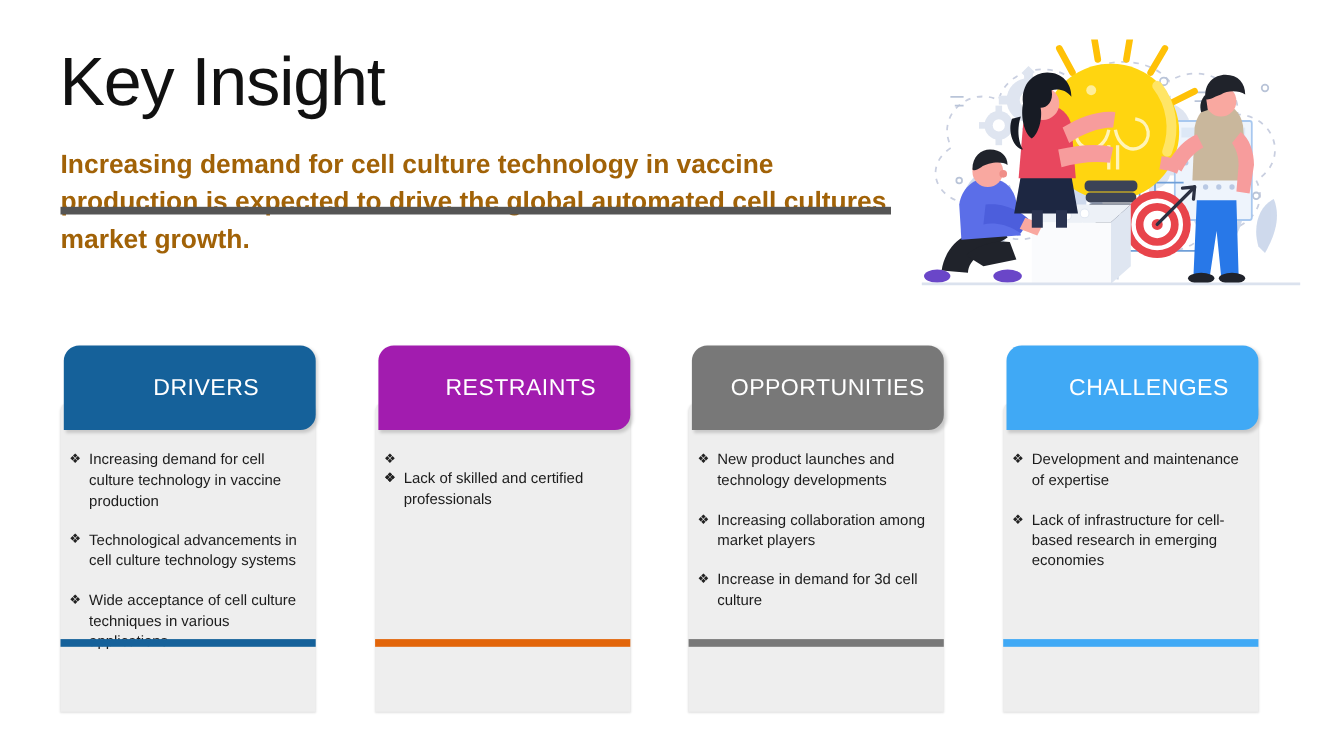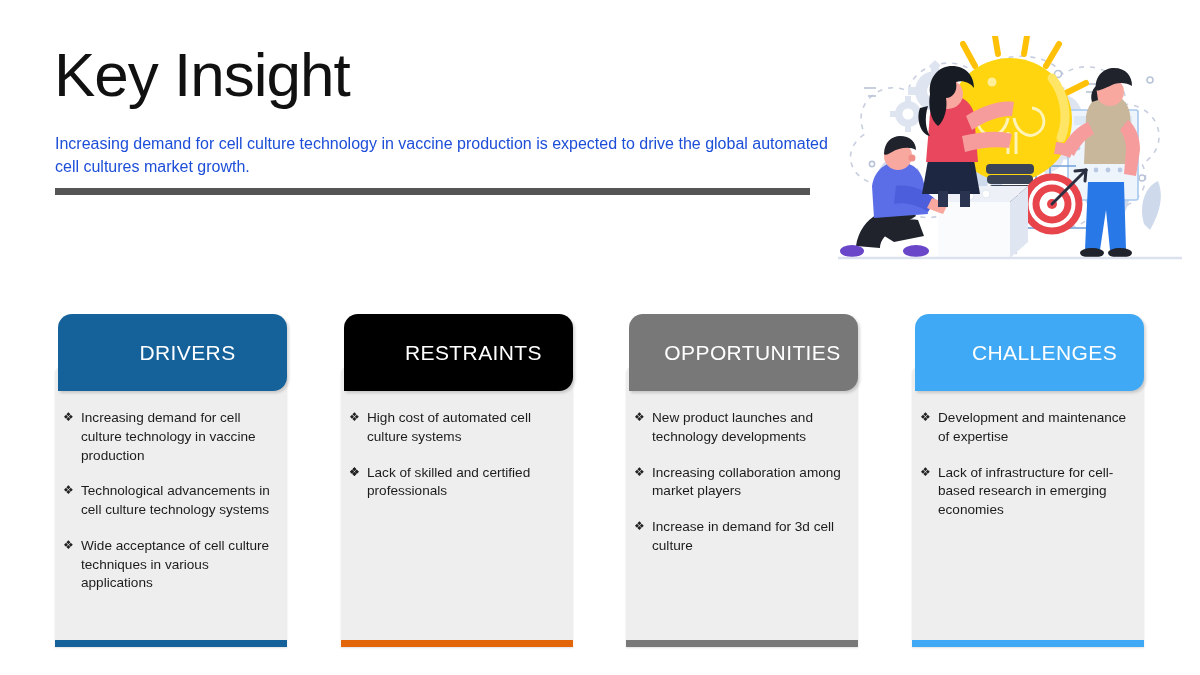--- a/index.html
+++ b/index.html
@@ -13,31 +13,32 @@
 
   
   .page-title {
     position: absolute; left: 54px; top: 8px;
     font-size: 62px; line-height: 1.0;
     font-weight: 400; letter-spacing: -1px;
     color: #111111;
   }
   .page-subtitle {
     position: absolute; left: 55px; top: 97px; width: 775px;
-    font-size: 16px; line-height: 1.42;
-    color: #1d4ed8;
+    font-size: 24px; line-height: 1.42;
+    color: #a16207;
+    font-weight: bold;
   }
   .title-rule {
     position: absolute; left: 55px; top: 152px;
     width: 755px; height: 7px; background: #555555;
   }
 
   
   .cards { position: absolute; left: 0; top: 278px; width: 1200px; height: 335px; }
-  .card { position: absolute; top: 0; width: 232px; height: 333px; }
+  .card { position: absolute; top: 0; width: 232px; height: 274px; }
   .card:nth-child(1) { left: 55px; }
   .card:nth-child(2) { left: 341px; }
   .card:nth-child(3) { left: 626px; padding-left: 48px; }
   .card:nth-child(4) { left: 912px; }
 
   .card-body {
     position: absolute; left: 0; top: 52px;
     width: 232px; height: 281px;
     background: #eeeeee;
     border-radius: 8px 8px 0 0;
@@ -310,25 +311,25 @@
       <ul class="card-list">
         <li><span class="bullet">❖</span><span>Increasing demand for cell culture technology in vaccine production</span></li>
         <li><span class="bullet">❖</span><span>Technological advancements in cell culture technology systems</span></li>
         <li><span class="bullet">❖</span><span>Wide acceptance of cell culture techniques in various applications</span></li>
       </ul>
       <div class="card-bar" style="background:#15619A"></div>
     </div>
 
     <div class="card">
       <div class="card-body"></div>
-      <div class="card-head" style="background:#000000">
+      <div class="card-head" style="background:#a21caf">
         <span class="card-head-label">RESTRAINTS</span>
       </div>
       <ul class="card-list">
-        <li><span class="bullet">❖</span><span>High cost of automated cell culture systems</span></li>
+        <li><span class="bullet">❖</span></li>
         <li><span class="bullet">❖</span></li>
         <li><span class="bullet">❖</span><span>Lack of skilled and certified professionals</span></li>
       </ul>
       <div class="card-bar" style="background:#E2650A"></div>
     </div>
 
     <div class="card">
       <div class="card-body"></div>
       <div class="card-head" style="background:#787878">
         <span class="card-head-label" style="padding-left:18px">OPPORTUNITIES</span>

